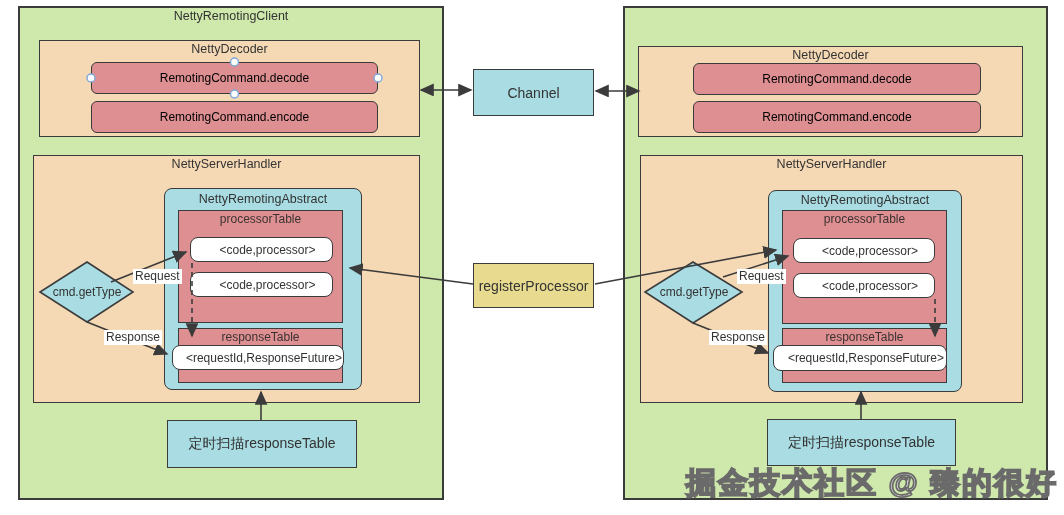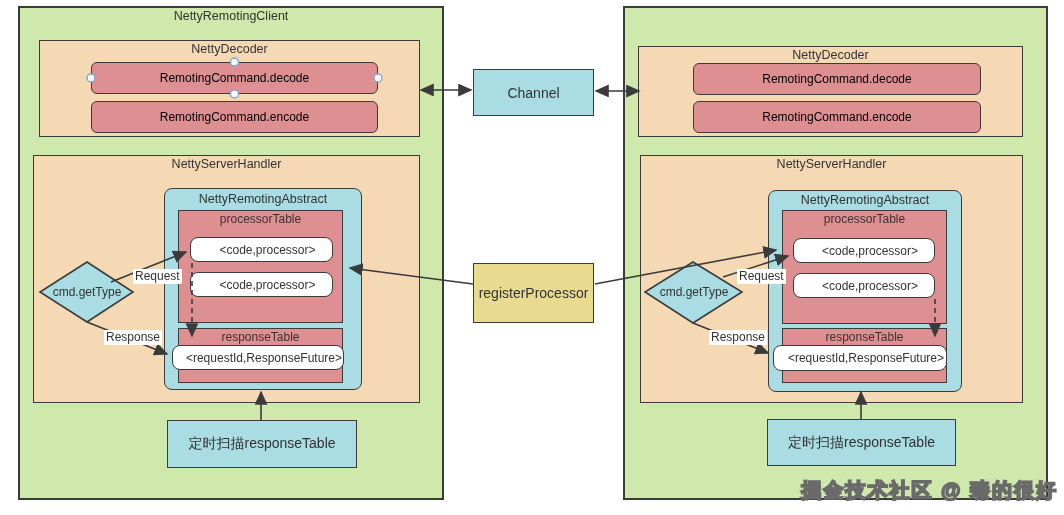--- a/index.html
+++ b/index.html
@@ -22,21 +22,21 @@
   .tbltitle{font-size:12px;text-align:center;line-height:14px;color:#3c3232;}
   .flexc{display:flex;align-items:center;justify-content:center;font-size:14px;}
   .lbl{position:absolute;background:#fff;font-size:12px;line-height:15px;padding:0 2px;z-index:60;}
   .dlabel{position:absolute;z-index:60;font-size:12px;text-align:center;}
   #arrow-layer{position:absolute;left:0;top:0;z-index:50;pointer-events:none;}
   #arrow-layer line{stroke:var(--border);stroke-width:1.6;}
   #arrow-layer line.dashed{stroke-dasharray:5 4;}
   #arrow-layer polygon.diamond{fill:var(--cyan);stroke:var(--border);stroke-width:1.6;}
   #arrow-layer circle.handle{fill:#fff;stroke:var(--handle);stroke-width:1.5;}
   #watermark{
-    position:absolute;right:6px;bottom:11px;z-index:100;font-size:20px;font-weight:bold;
+    position:absolute;right:6px;bottom:11px;z-index:100;font-size:30px;font-weight:bold;
     color:#fff;-webkit-text-stroke:1.8px #6a6a6a;letter-spacing:2px;
     text-shadow:0 0 1px #777;white-space:nowrap;
   }
 </style>
 </head>
 <body>
 
 <div id="canvas">
 
   <div class="abs green" style="left:18px;top:6px;width:426px;height:494px;"></div>
@@ -82,21 +82,21 @@
   <div class="abs whitebox" style="left:793px;top:238px;width:142px;height:25px;">&lt;code,processor&gt;</div>
   <div class="abs whitebox" style="left:793px;top:273px;width:142px;height:25px;">&lt;code,processor&gt;</div>
 
   <div class="abs redtable" style="left:782px;top:328px;width:165px;height:55px;"></div>
   <div class="abs tbltitle" style="left:782px;top:330px;width:165px;">responseTable</div>
   <div class="abs whitebox" style="left:773px;top:345px;width:174px;height:26px;z-index:55;">&lt;requestId,ResponseFuture&gt;</div>
 
   <div class="abs cyan flexc" style="left:767px;top:419px;width:189px;height:47px;">定时扫描responseTable</div>
 
   <div class="abs cyan flexc" style="left:473px;top:69px;width:121px;height:47px;">Channel</div>
-  <div class="abs yellow flexc" style="left:473px;top:263px;width:121px;height:60px;">registerProcessor</div>
+  <div class="abs yellow flexc" style="left:473px;top:263px;width:121px;height:45px;">registerProcessor</div>
 
   <svg id="arrow-layer" width="1064" height="515" viewBox="0 0 1064 515">
     <defs>
       <marker id="ah" markerWidth="10" markerHeight="9" refX="8" refY="4" orient="auto-start-reverse">
         <path d="M0,0 L9,4 L0,8 z" fill="#3b3b3b"></path>
       </marker>
     </defs>
 
     <polygon class="diamond" points="87,262 133,292 87,322 40,292"></polygon>
     <polygon class="diamond" points="693,262 742,292 693,323 645,292"></polygon>

